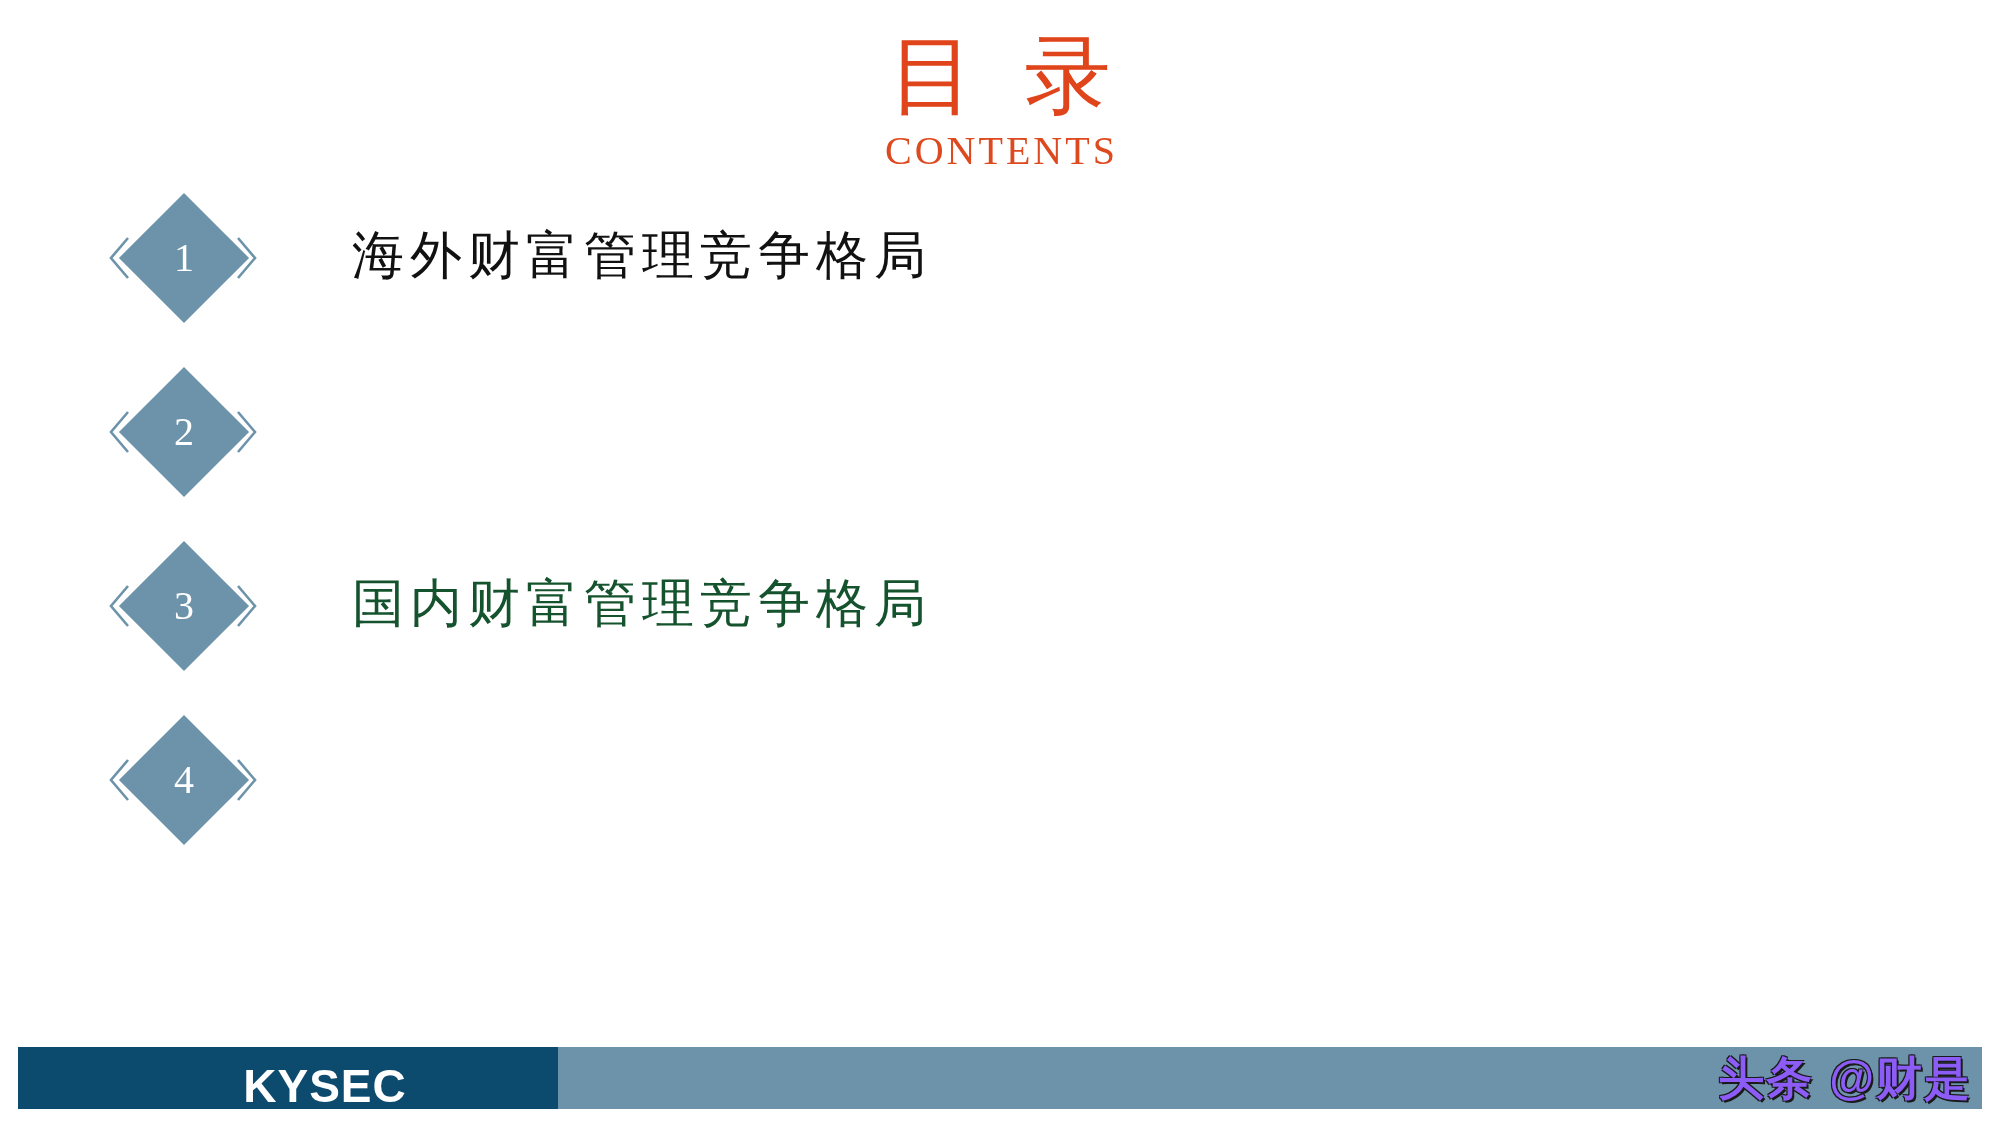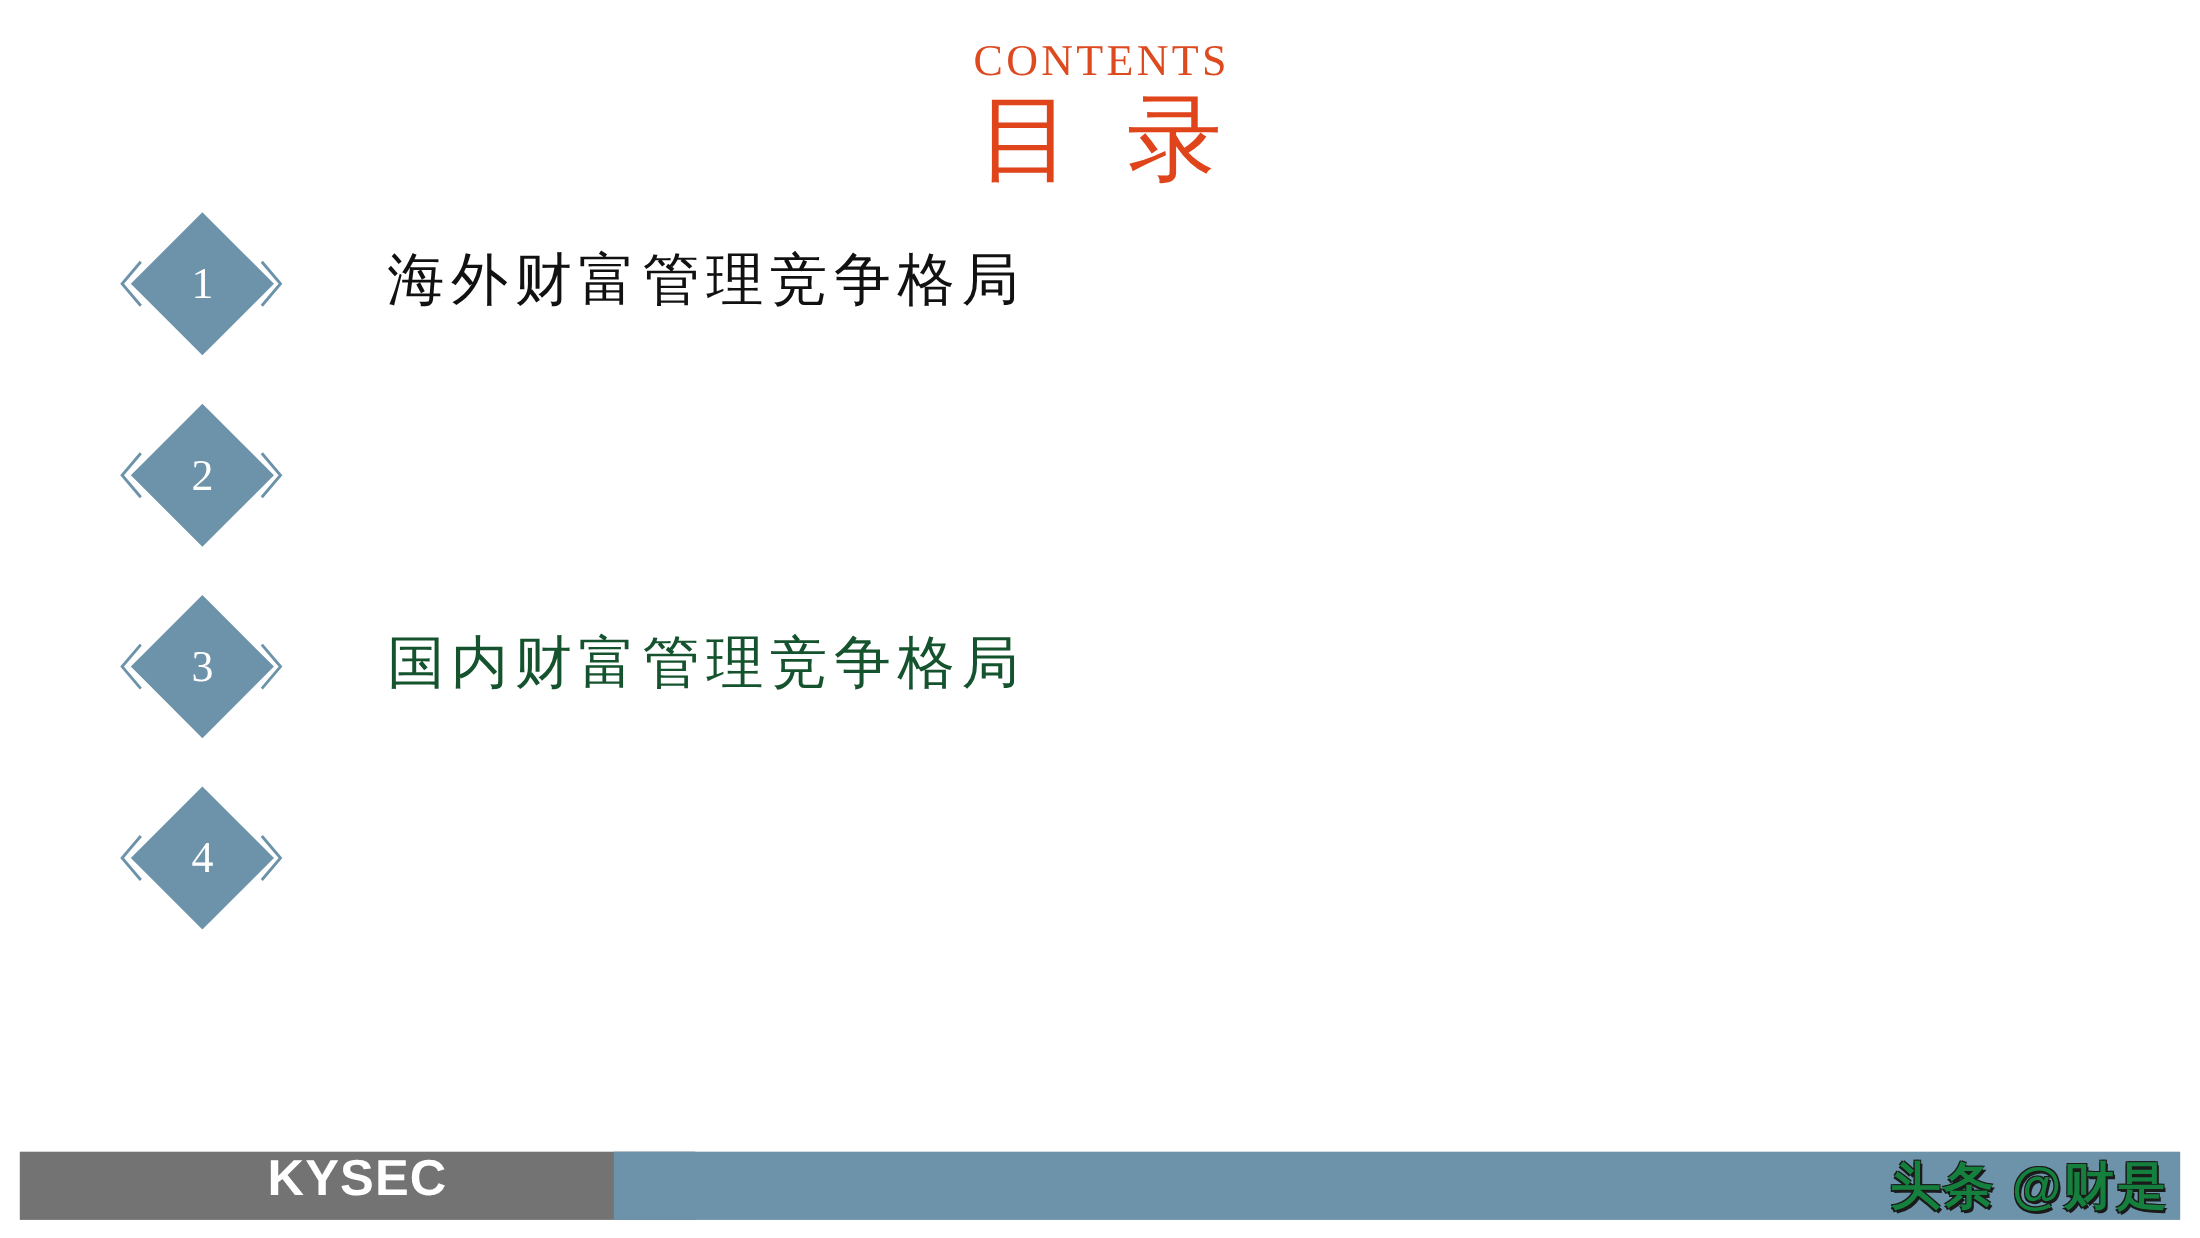--- a/index.html
+++ b/index.html
@@ -119,23 +119,23 @@
     bottom: 0;
     width: 2000px;
     height: 96px;
   }
   #footer-logo-bar {
     position: absolute;
     left: 18px;
     top: 18px;
     width: 614px;
     height: 62px;
-    background: #737373;
+    background: #0c4a6e;
     display: flex;
-    align-items: flex-start;
+    align-items: flex-end;
     justify-content: center;
   }
   #footer-logo-text {
     color: #ffffff;
     font-family: "Liberation Sans", "DejaVu Sans", sans-serif;
     font-weight: bold;
     font-size: 46px;
     line-height: 46px;
     letter-spacing: 1px;
   }
@@ -147,38 +147,38 @@
     height: 62px;
     background: #6D93AA;
   }
   #watermark {
     position: absolute;
     right: 28px;
     top: 18px;
     height: 62px;
     display: flex;
     align-items: center;
-    color: #15803d;
+    color: #8b5cf6;
     font-family: "Liberation Sans", "DejaVu Sans", sans-serif;
     font-weight: bold;
     font-size: 46px;
     line-height: 46px;
     letter-spacing: 2px;
     text-shadow: 2px 2px 0 #1a1a1a, -1px -1px 0 #1a1a1a, 1px -1px 0 #1a1a1a, -1px 1px 0 #1a1a1a;
     white-space: pre;
   }
 </style>
 </head>
 <body>
 
 <div id="slide-root">
 
   <div id="title-block">
+    <div id="slide-title">目 录</div>
     <div id="slide-subtitle">CONTENTS</div>
-    <div id="slide-title">目 录</div>
   </div>
 
   <div id="contents-list">
 
     <div class="content-row">
       <div class="marker">
         <div class="chev chev-left">
           <svg width="22" height="44" viewBox="0 0 22 44">
               <polyline points="20,2 3,22 20,42" fill="none" stroke="#6D93AA" stroke-width="2.6"></polyline>
             </svg>

